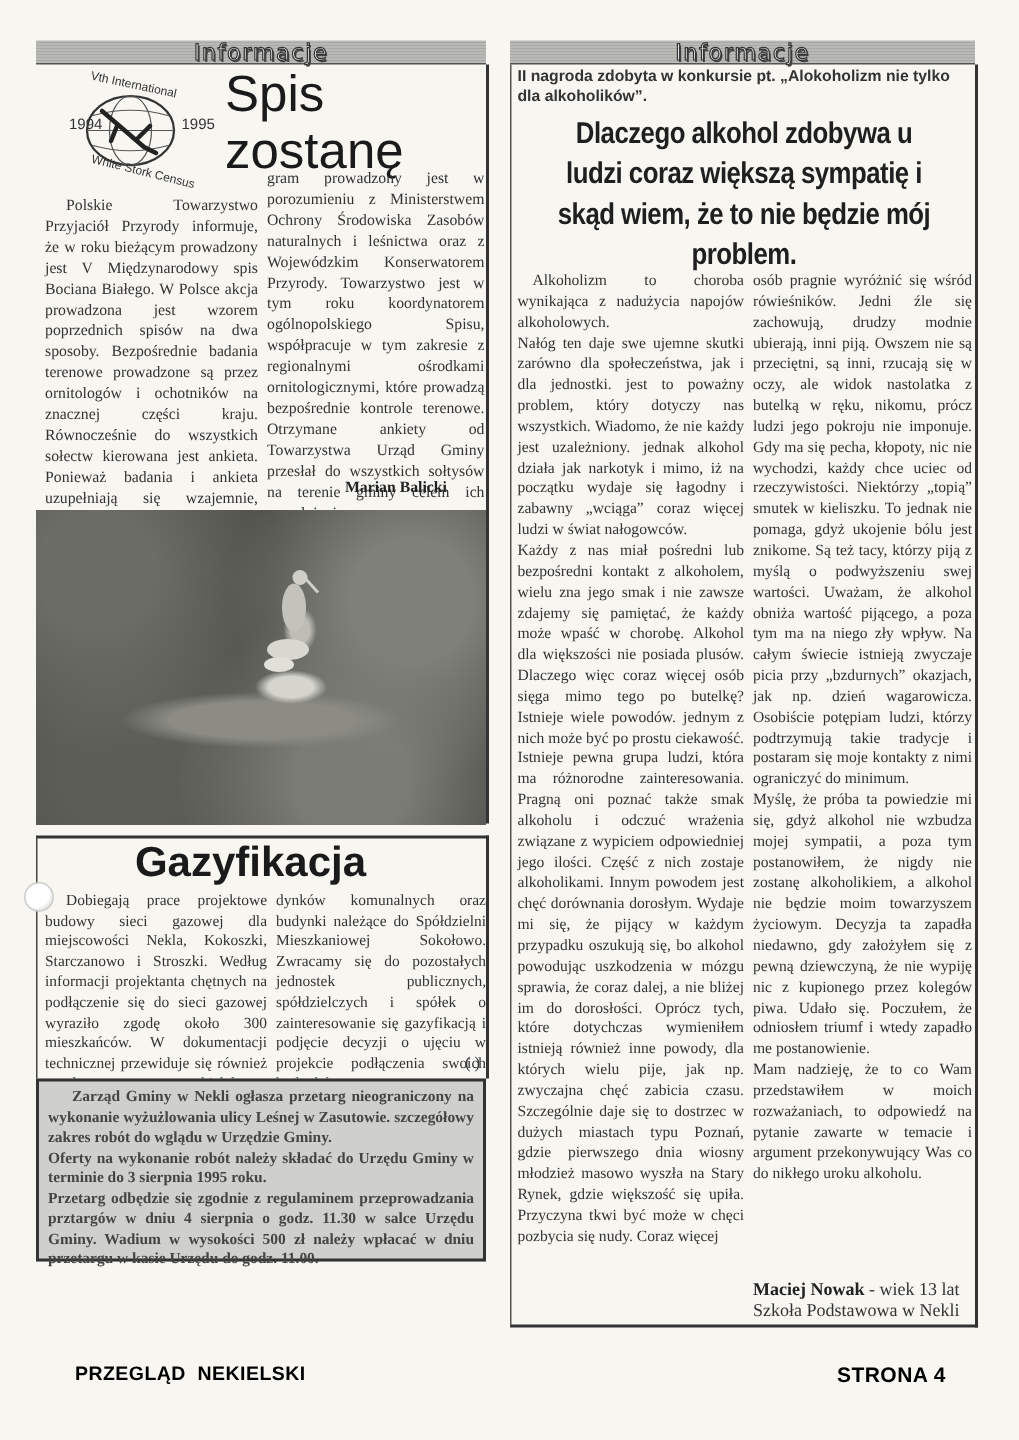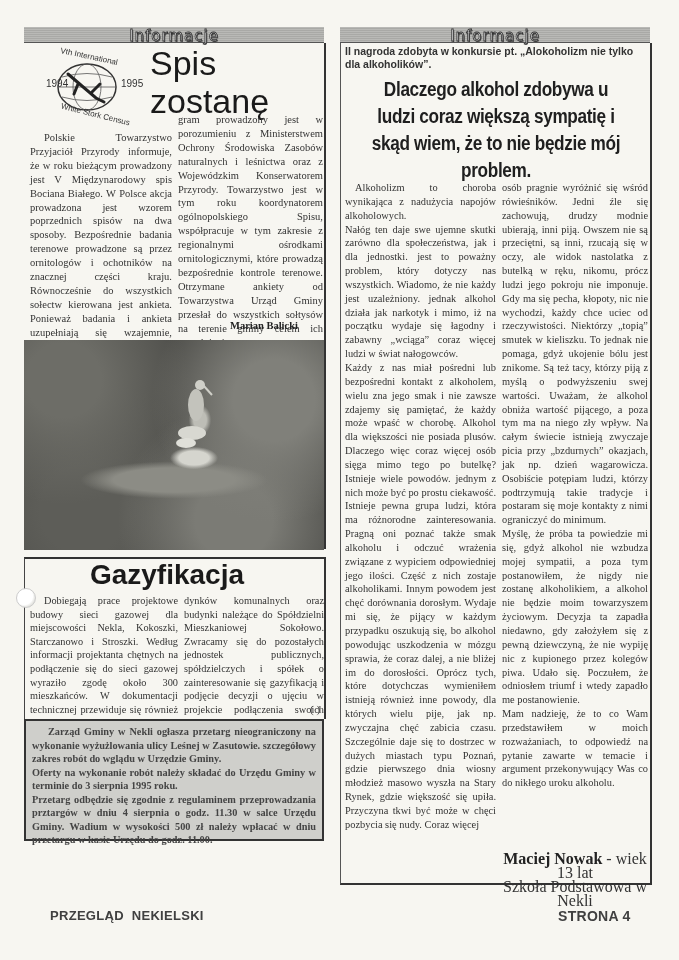--- a/index.html
+++ b/index.html
@@ -76,24 +76,24 @@
   #alk-subtitle { position: absolute; left: 345px; top: 45px; width: 300px;
     font-family: "Liberation Sans", sans-serif; font-weight: bold; font-size: 10.5px; line-height: 13px; color: #333; }
   #alk-title { position: absolute; left: 343px; top: 76px; width: 306px; text-align: center;
     font-family: "Liberation Sans", sans-serif; font-weight: bold; font-size: 20px; line-height: 27px;
     color: #1f1f1f; letter-spacing: -0.4px; transform: scaleX(0.86); transform-origin: center top; }
   #alk-col1 { left: 345px; top: 181px; width: 151px; font-size: 10.4px; line-height: 13.85px; }
   #alk-col1 p { text-indent: 0; }
   #alk-col1 p.first { text-indent: 10px; }
   #alk-col2 { left: 502px; top: 181px; width: 146px; font-size: 10.4px; line-height: 13.85px; }
   #alk-col2 p { text-indent: 0; }
-  #alk-author { position: absolute; left: 502px; top: 852px; width: 146px; text-align: center; font-size: 16px; line-height: 14px; color: #333; }
+  #alk-author { position: absolute; left: 502px; top: 852px; width: 146px; text-align: left; font-size: 12px; line-height: 14px; color: #333; }
   #alk-author b { color: #222; }
 
-  .footer { position: absolute; font-family: "Liberation Sans", sans-serif; font-weight: bold; font-size: 13px; color: #404040; letter-spacing: 0.3px; }
+  .footer { position: absolute; font-family: "Liberation Sans", sans-serif; font-weight: bold; font-size: 13px; color: #000000; letter-spacing: 0.3px; }
   #footer-left { left: 50px; top: 908px; }
   #footer-right { left: 558px; top: 908px; font-size: 14px; }
 </style>
 </head>
 <body>
 
 <div class="page">
 
   <div class="info-bar" id="bar-left">
     <span>Informacje</span>

